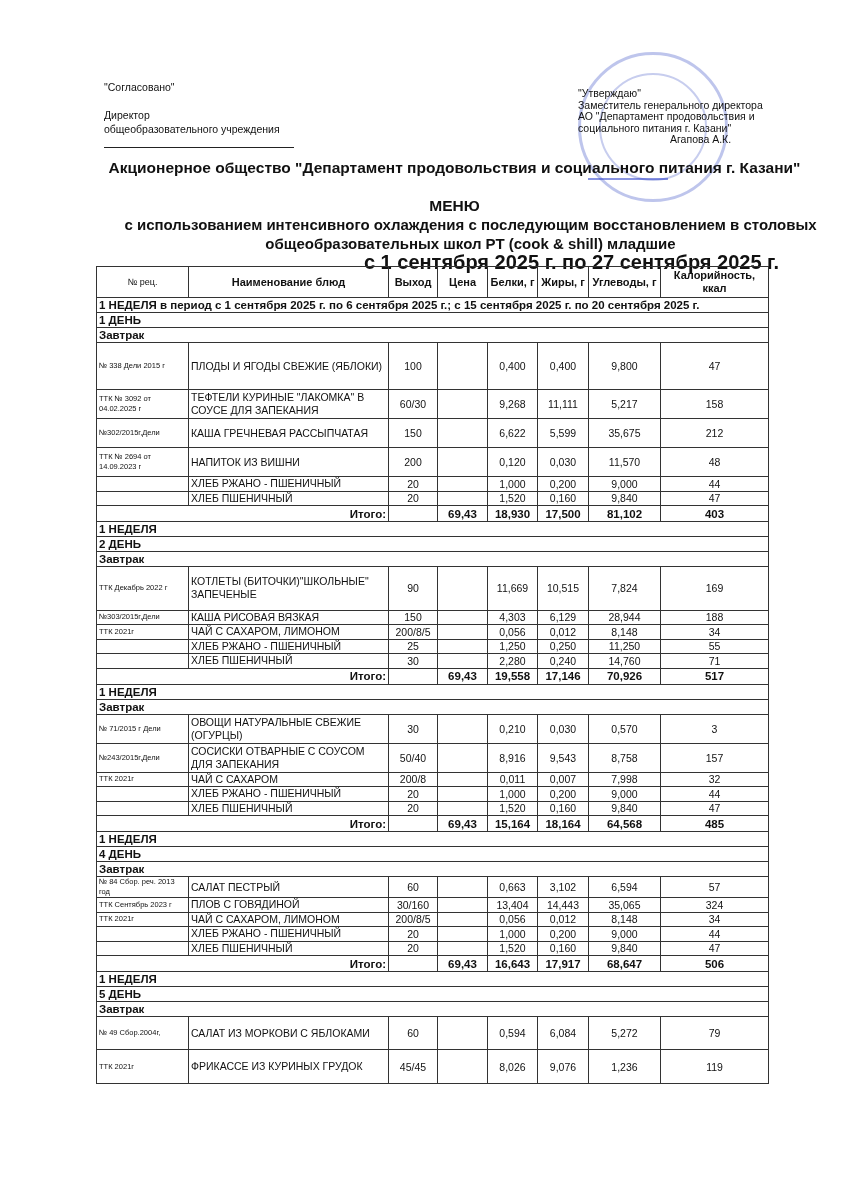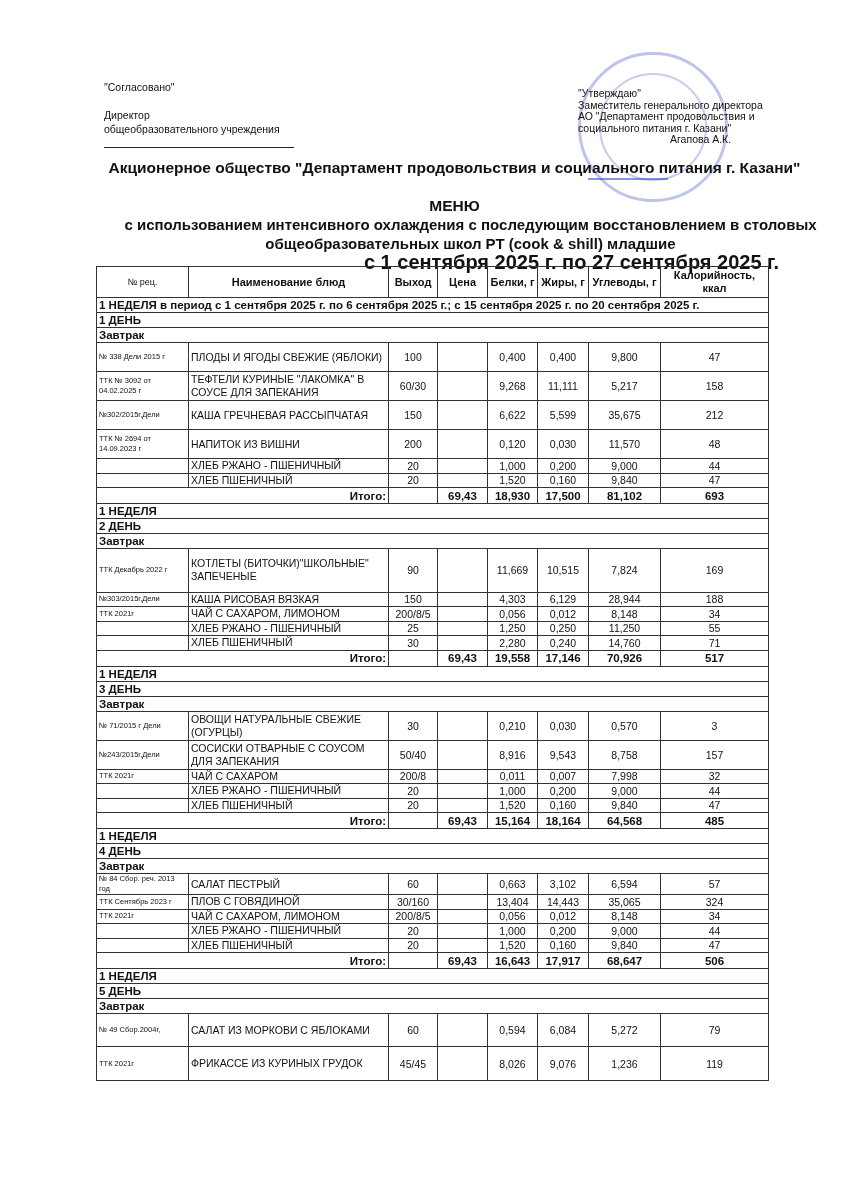--- a/index.html
+++ b/index.html
@@ -81,21 +81,21 @@
   <tbody id="tbody">
     <tr class="period">
       <td colspan="8">1 НЕДЕЛЯ в период  с 1 сентября 2025 г. по 6 сентября 2025 г.; с 15 сентября 2025 г. по 20 сентября 2025 г.</td>
     </tr>
   <tr class="sec">
         <td colspan="8">1 ДЕНЬ</td>
       </tr>
       <tr class="sec">
         <td colspan="8">Завтрак</td>
       </tr>
-      <tr style="height: 29px;">
+      <tr style="height: 47px;">
         <td class="code">№ 338 Дели 2015 г</td>
         <td class="name">ПЛОДЫ И ЯГОДЫ СВЕЖИЕ (ЯБЛОКИ)</td>
         <td class="num">100</td>
         <td class="num"></td>
         <td class="num">0,400</td>
         <td class="num">0,400</td>
         <td class="num">9,800</td>
         <td class="num">47</td>
       </tr>
       <tr style="height: 29px;">
@@ -148,21 +148,21 @@
         <td class="num">9,840</td>
         <td class="num">47</td>
       </tr>
       <tr class="total">
         <td colspan="2" class="lbl">Итого:</td>
         <td class="num"></td>
         <td class="num">69,43</td>
         <td class="num">18,930</td>
         <td class="num">17,500</td>
         <td class="num">81,102</td>
-        <td class="num">693</td>
+        <td class="num">403</td>
       </tr>
       <tr class="sec">
         <td colspan="8">1 НЕДЕЛЯ</td>
       </tr>
       <tr class="sec">
         <td colspan="8">2 ДЕНЬ</td>
       </tr>
       <tr class="sec">
         <td colspan="8">Завтрак</td>
       </tr>
@@ -222,23 +222,20 @@
         <td class="num">69,43</td>
         <td class="num">19,558</td>
         <td class="num">17,146</td>
         <td class="num">70,926</td>
         <td class="num">517</td>
       </tr>
       <tr class="sec">
         <td colspan="8">1 НЕДЕЛЯ</td>
       </tr>
       <tr class="sec">
-        <td colspan="8">3 ДЕНЬ</td>
-      </tr>
-      <tr class="sec">
         <td colspan="8">Завтрак</td>
       </tr>
       <tr style="height: 29px;">
         <td class="code">№ 71/2015 г Дели</td>
         <td class="name">ОВОЩИ НАТУРАЛЬНЫЕ СВЕЖИЕ (ОГУРЦЫ)</td>
         <td class="num">30</td>
         <td class="num"></td>
         <td class="num">0,210</td>
         <td class="num">0,030</td>
         <td class="num">0,570</td>

